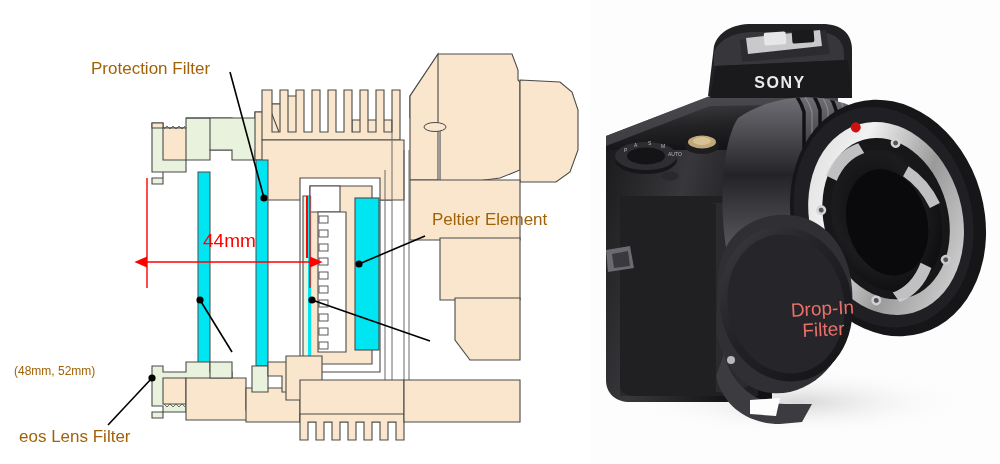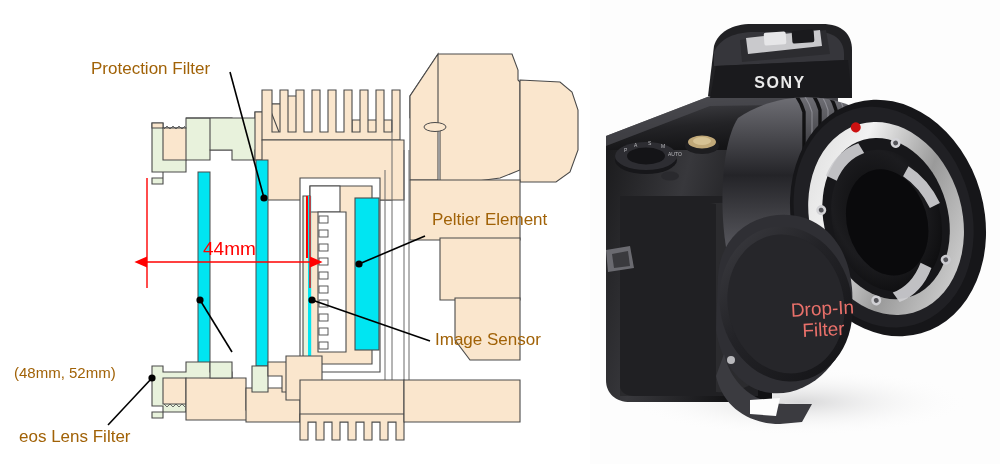--- a/index.html
+++ b/index.html
@@ -5,21 +5,21 @@
   html,body{margin:0;padding:0;background:#fff;}
   body{width:1000px;height:464px;overflow:hidden;font-family:"Liberation Sans",sans-serif;}
   #stage{position:relative;width:1000px;height:464px;background:#ffffff;}
 
   
   #diagram{position:absolute;left:0;top:0;width:600px;height:464px;}
   #diagram svg{display:block;}
 
   .lbl{position:absolute;color:#a16207;white-space:nowrap;font-family:"Liberation Sans",sans-serif;}
   .lbl.l1{font-size:17px;}
-  .lbl.l2{font-size:15px;}
+  .lbl.l2{font-size:12px;}
   .lbl.dim{color:#ff0000;font-size:19px;}
 
   
   #photo{position:absolute;left:590px;top:0;width:410px;height:464px;
          background:#fdfdfd;overflow:hidden;}
   #photo svg{display:block;}
   .photo-cap{position:absolute;color:#e8706a;font-size:19px;line-height:1.12;
              font-family:"Liberation Sans",sans-serif;text-align:center;
              transform:rotate(-3deg);}
 </style>
@@ -167,25 +167,24 @@
         <circle cx="264" cy="198" r="3.6"></circle>
         <circle cx="200" cy="300" r="3.6"></circle>
         <circle cx="152" cy="378" r="3.6"></circle>
         <circle cx="359" cy="264" r="3.6"></circle>
         <circle cx="312" cy="300" r="3.6"></circle>
       </g>
     </svg>
 
     <div class="lbl l1" style="left:91px;top:59px;">Protection Filter</div>
 
-    <div class="lbl dim" style="left:203px;top:238px;">44mm</div>
+    <div class="lbl dim" style="left:203px;top:230px;">44mm</div>
 
     <div class="lbl l1" style="left:432px;top:210px;">Peltier Element</div>
 
-    <div class="lbl l1" style="left:435px;top:330px;">Image Sensor</div>
 
     <div class="lbl l2" style="left:14px;top:364px;">(48mm, 52mm)</div>
 
     <div class="lbl l1" style="left:19px;top:427px;">eos Lens Filter</div>
   </div>
 
   <div id="photo">
     <svg width="410" height="464" viewBox="0 0 410 464">
       <defs>
         <linearGradient id="bodyG" x1="0" y1="0" x2="1" y2="0.4">

